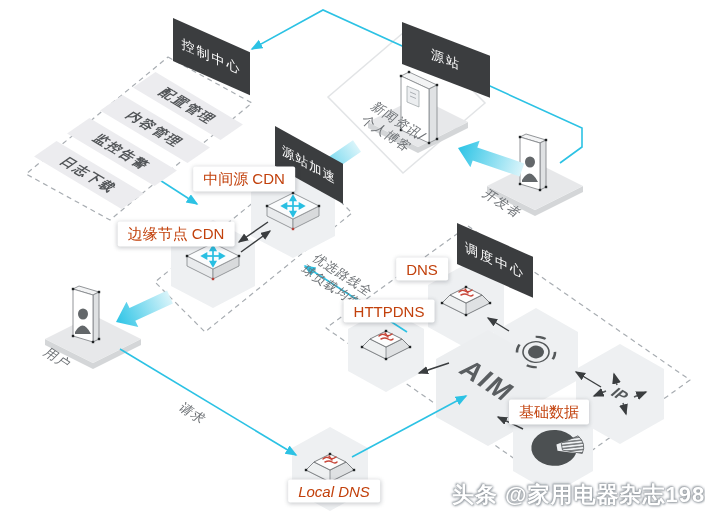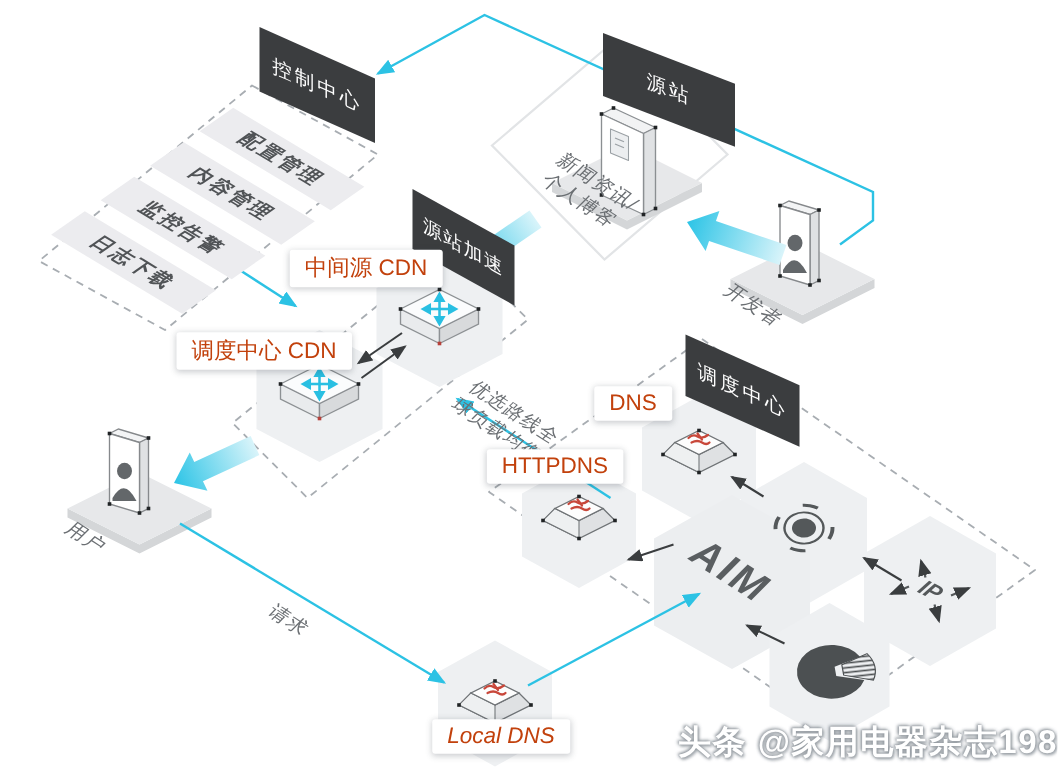--- a/index.html
+++ b/index.html
@@ -274,23 +274,24 @@
   <div class="abs blabel" style="left:402px;top:22px;width:88px;height:42px;transform:skewY(21deg);transform-origin:left top;z-index:5;">源站</div>
   <div class="abs blabel" style="left:275px;top:126px;width:68px;height:40px;transform:skewY(29deg);transform-origin:left top;z-index:5;font-size:12.5px;letter-spacing:1px;">源站加速</div>
   <div class="abs blabel" style="left:457px;top:223px;width:76px;height:41px;transform:skewY(24deg);transform-origin:left top;z-index:5;">调度中心</div>
 
   <div class="abs bar" style="left:188px;top:106px;">配置管理</div>
   <div class="abs bar" style="left:155px;top:129px;">内容管理</div>
   <div class="abs bar" style="left:122px;top:152px;">监控告警</div>
   <div class="abs bar" style="left:89px;top:175px;">日志下载</div>
 
   <div class="abs wlabel" style="left:244px;top:179px;">中间源 CDN</div>
-  <div class="abs wlabel" style="left:176px;top:234px;">调度中心 CDN</div>
+  <div class="abs wlabel" style="left:176px;top:234px;">边缘节点 CDN</div>
   <div class="abs wlabel" style="left:422px;top:269px;">DNS</div>
-  <div class="abs wlabel" style="left:370px;top:311px;">HTTPDNS</div>
+  <div class="abs wlabel" style="left:389px;top:311px;">HTTPDNS</div>
+  <div class="abs wlabel" style="left:549px;top:412px;">基础数据</div>
   <div class="abs wlabel" style="left:334px;top:491px;font-style:italic;">Local DNS</div>
 
   <div class="abs note" style="left:392px;top:128px;">
     <span>新闻资讯/</span><br>
     <span>个人博客</span>
   </div>
   <div class="abs note" style="left:502px;top:204px;">开发者</div>
   <div class="abs note" style="left:57px;top:359px;">用户</div>
   <div class="abs note" style="left:192px;top:414px;">请求</div>
   <div class="abs note" style="left:337px;top:281px;font-size:12.5px;">

